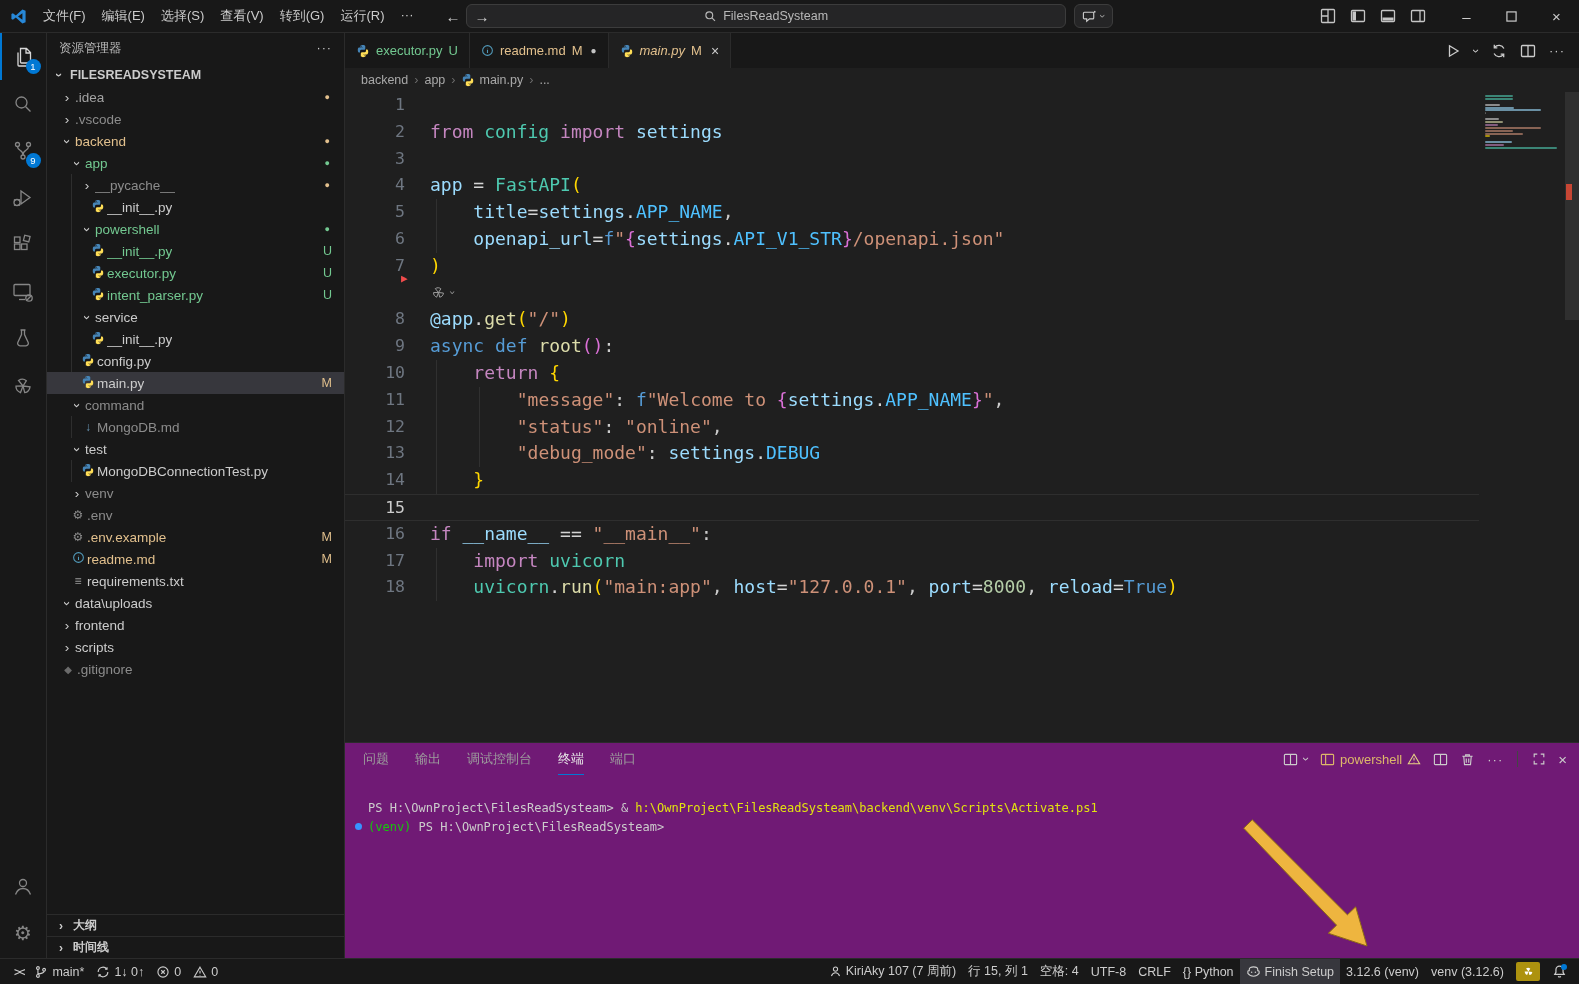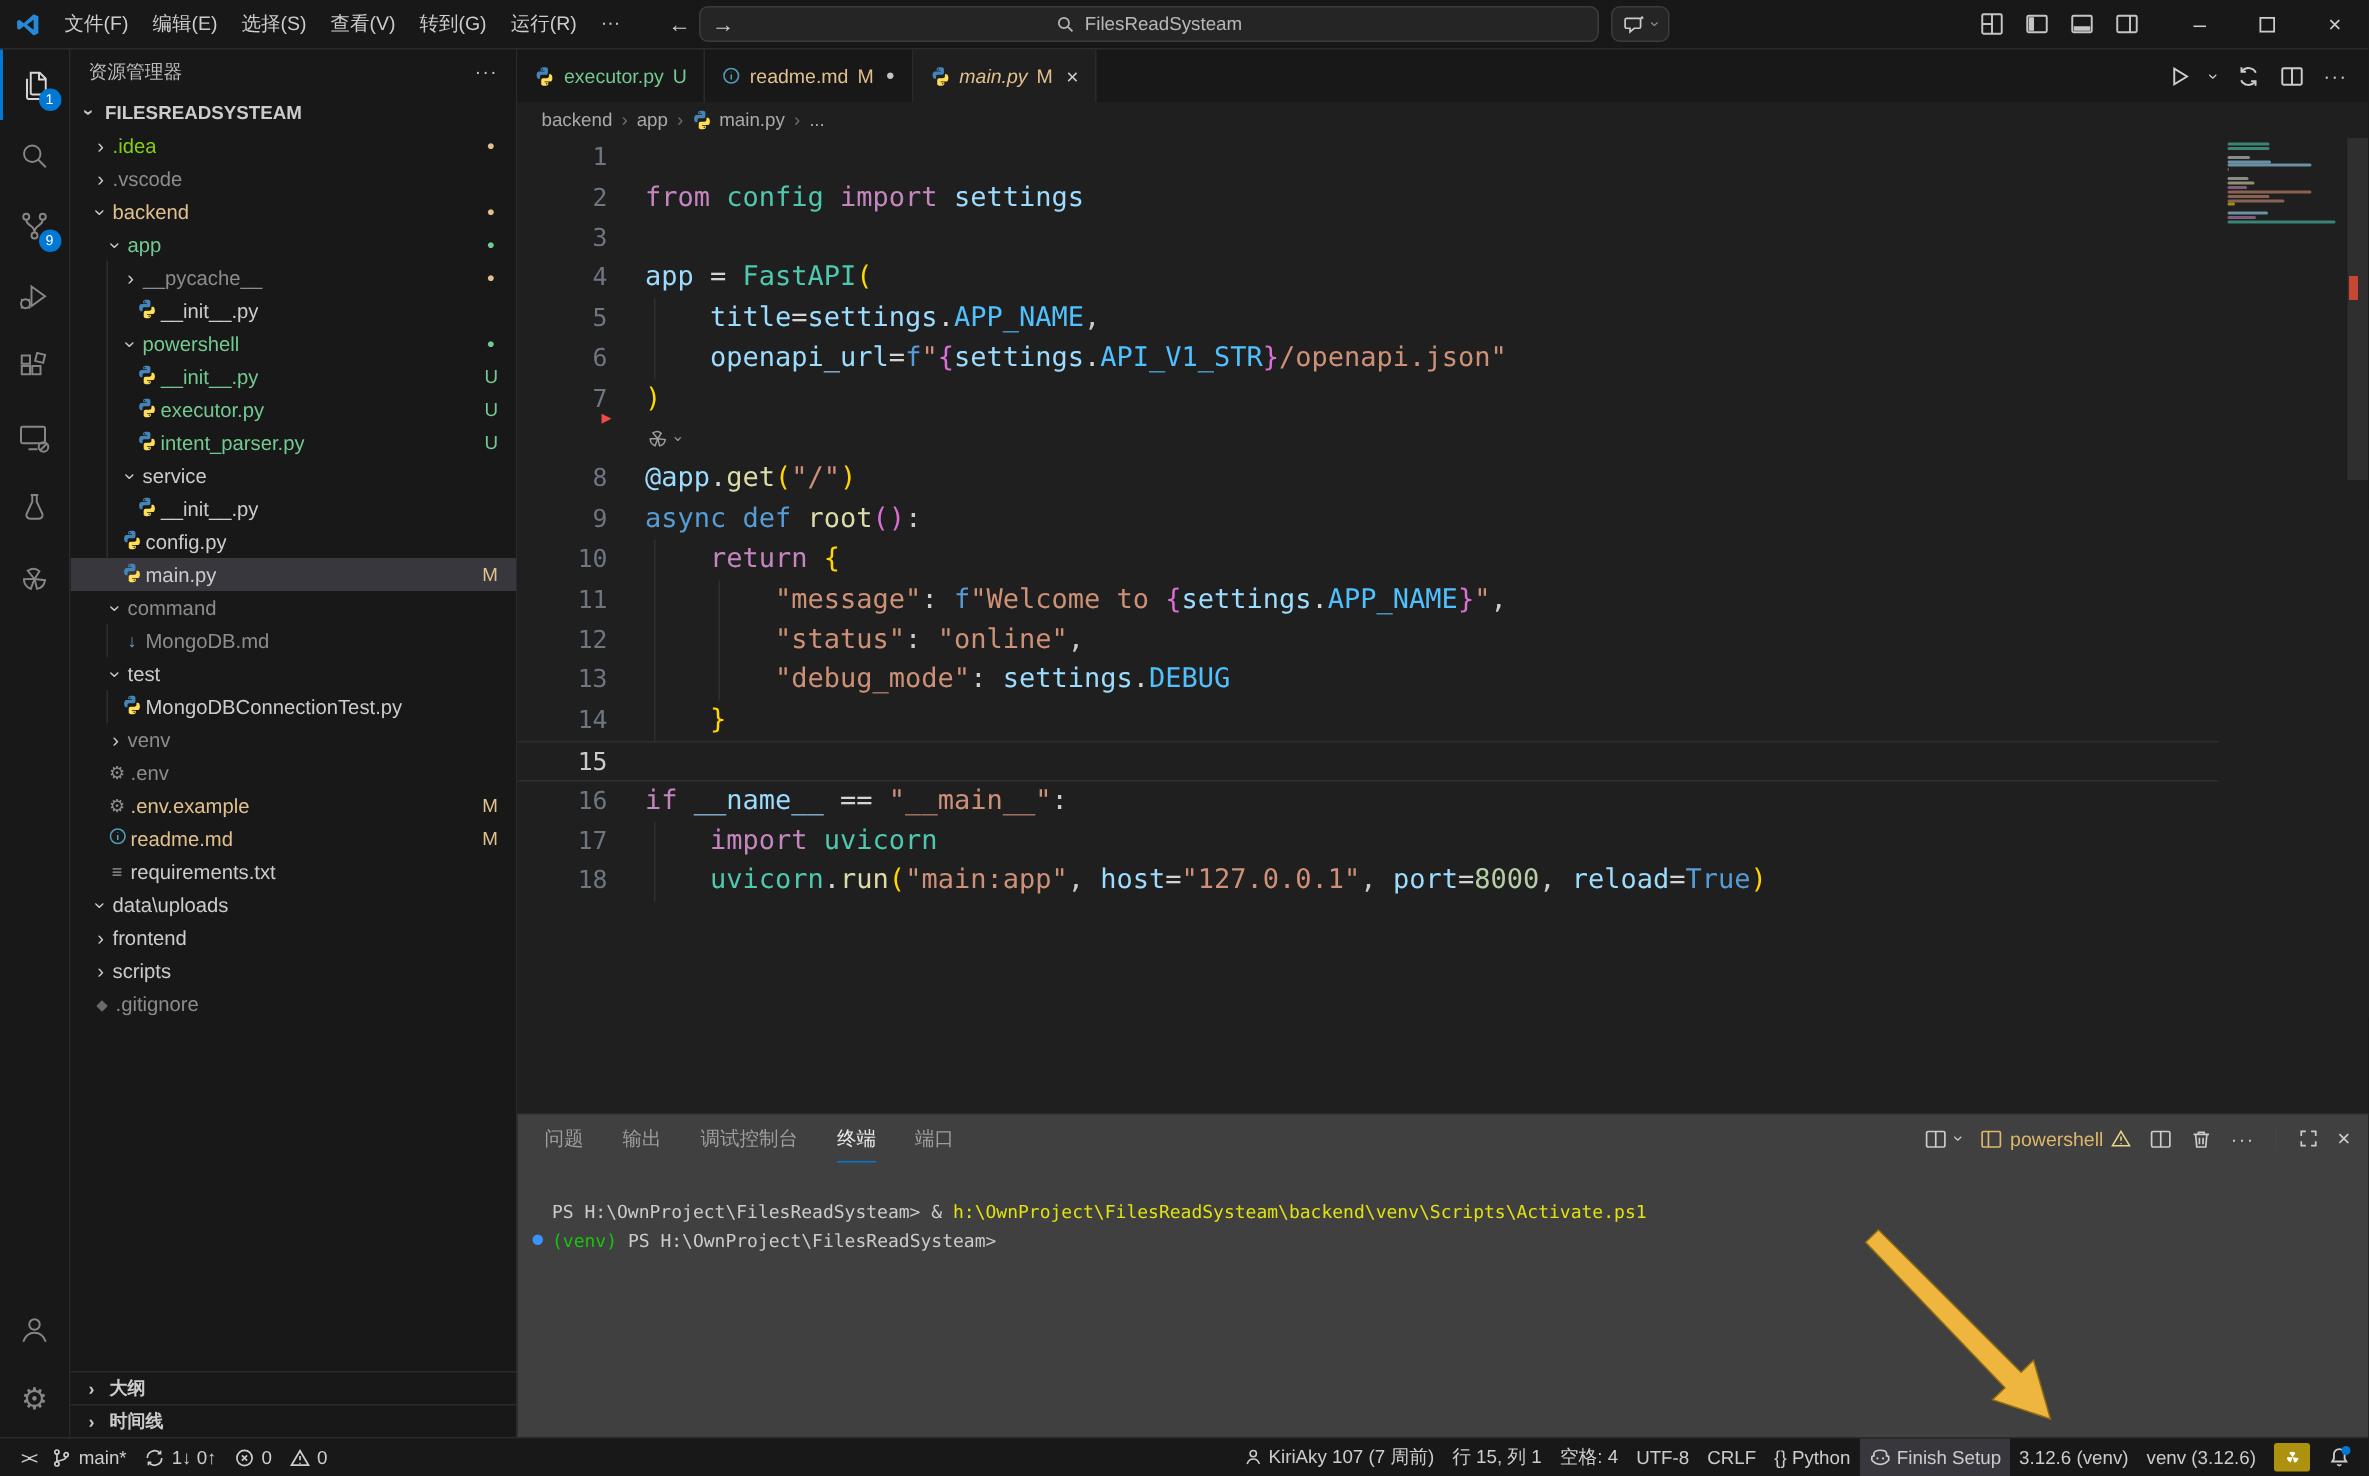--- a/index.html
+++ b/index.html
@@ -61,21 +61,21 @@
 .guide{position:absolute;top:0;bottom:0;width:1px;background:#303030}
 .wrow{height:26.8px;display:flex;align-items:center;position:relative}
 .warrow{position:absolute;left:56px;top:-8px;color:#f14c4c;font-size:11px}
 .wpin{margin-left:85px;color:#9d9d9d;display:flex;align-items:center;gap:2px}
 .minimap{position:absolute;top:3px;right:16px;width:78px}
 .mm-line{height:2px;margin-bottom:0.9px;border-radius:1px;opacity:.6}
 .scrollbar{position:absolute;top:0;right:0;width:14px;bottom:0}
 .sb-thumb{position:absolute;top:0;left:0;right:0;height:228px;background:rgba(121,121,121,.18)}
 .sb-marker{position:absolute;top:92px;left:1px;width:6px;height:16px;background:#c74634}
 
-.panel{height:216px;border-top:1px solid #2b2b2b;background:#404040;flex-shrink:0;display:flex;flex-direction:column}
+.panel{height:216px;border-top:1px solid #2b2b2b;background:#701a75;flex-shrink:0;display:flex;flex-direction:column}
 .panel-header{height:32px;display:flex;align-items:center;padding:0 12px 0 18px;flex-shrink:0}
 .ptab{margin-right:26px;color:#9d9d9d;padding:6px 0;cursor:pointer}
 .ptab.active{color:#e7e7e7;border-bottom:1px solid #0078d4}
 .panel-actions{margin-left:auto;display:flex;align-items:center;gap:12px;color:#ccc}
 .pwsh{display:flex;align-items:center;gap:5px;color:#ddb86a}
 .pa-divider{width:1px;height:16px;background:#444;margin:0 2px}
 .term{padding:24px 0 0 13px;font-family:"DejaVu Sans Mono","Liberation Mono",monospace;font-size:12px;line-height:18.5px;position:relative}
 .tline{white-space:pre;position:relative;padding-left:10px}
 .tdot{position:absolute;left:-3px;top:5px;width:7px;height:7px;border-radius:50%;background:#3794ff}
 
@@ -270,21 +270,21 @@
       <span>资源管理器</span>
       <span class="kebab">···</span>
     </div>
     <div class="root-row">
       <span class="chev chev-open" style="width:16px;text-align:center;display:inline-block">›</span>
       <span>FILESREADSYSTEAM</span>
     </div>
     <div class="tree" id="tree">
         <div class="trow" style="padding-left:12px">
           <span class="chev"><span class="" style="display:inline-block">›</span></span>
-          <span class="lbl" style="color:#84cc16">.idea</span>
+          <span class="lbl" style="color:#a3a3a3">.idea</span>
           <span class="dot" style="color:#e2c08d">●</span>
         </div>
         <div class="trow" style="padding-left:12px">
           <span class="chev"><span class="" style="display:inline-block">›</span></span>
           <span class="lbl" style="color:#8c8c8c">.vscode</span>
         </div>
         <div class="trow" style="padding-left:12px">
           <span class="chev"><span class="chev-open" style="display:inline-block">›</span></span>
           <span class="lbl" style="color:#e2c08d">backend</span>
           <span class="dot" style="color:#e2c08d">●</span>

